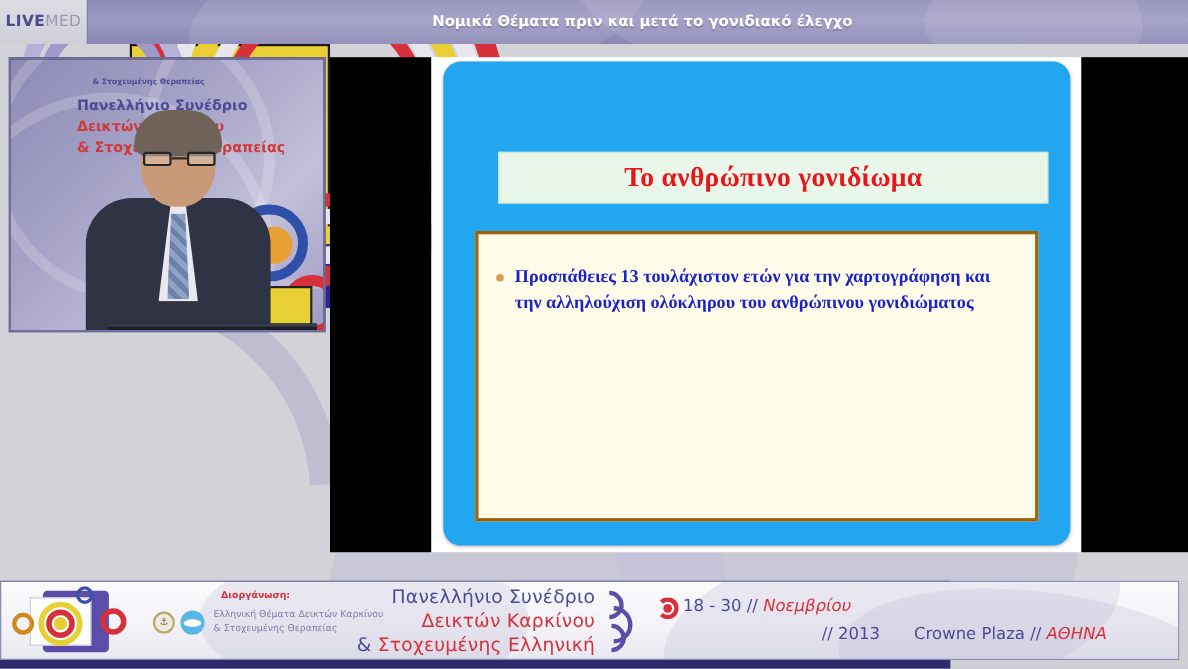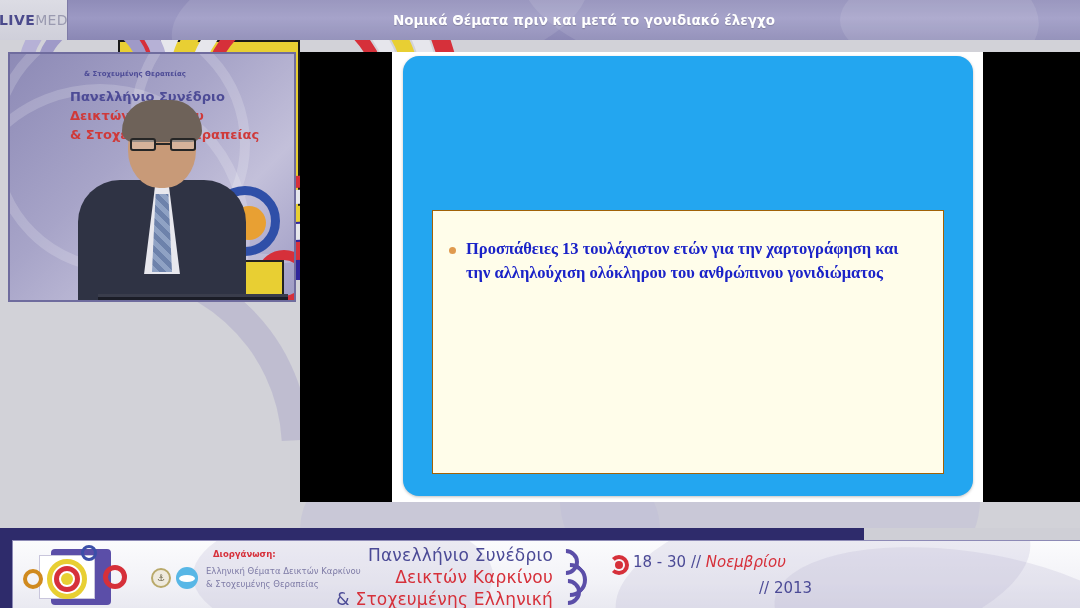--- a/index.html
+++ b/index.html
@@ -18,21 +18,21 @@
   }
   #header-bar .hdr-swoosh{
     position:absolute; border-radius:50%;
     background:rgba(255,255,255,0.10);
   }
   .hdr-swoosh.s1{ left:170px; top:-70px; width:420px; height:160px; transform:rotate(-8deg); }
   .hdr-swoosh.s2{ left:520px; top:-95px; width:520px; height:190px; transform:rotate(6deg); }
   .hdr-swoosh.s3{ left:840px; top:-40px; width:300px; height:120px; }
 
   #livemed-logo{
-    position:absolute; left:0; top:0; width:68px; height:40px;
+    position:absolute; left:0; top:0; width:80px; height:40px;
     background:linear-gradient(180deg,#dcdce4 0%,#cfcfda 100%);
     border-right:1px solid #7e7ba6;
     display:flex; align-items:center; justify-content:center;
     letter-spacing:.4px;
   }
   #livemed-logo .live{ font-weight:bold; font-size:14px; color:#4b4a8c; }
   #livemed-logo .med { font-weight:normal; font-size:14px; color:#9a9ab0; }
 
   #header-title{
     position:absolute; left:88px; top:0; width:992px; height:40px;
@@ -140,37 +140,37 @@
     position:absolute; left:50px; top:82px; width:500px; height:47px;
     background:#e9f7ea; border:1px solid #d2e6d2;
     display:flex; align-items:center; justify-content:center;
   }
   #slide-title{
     font-family:"Liberation Serif","DejaVu Serif",serif;
     color:#e8161b; font-size:25px; font-weight:bold; letter-spacing:.3px;
   }
   #slide-body-box{
     position:absolute; left:29px; top:154px; width:512px; height:264px;
-    background:#fffdea; border:1px solid #a16207;
+    background:#fffdea; border:3px solid #a16207;
     padding:26px 18px 0 12px;
   }
   .bullet-row{ display:flex; align-items:flex-start; margin-bottom:34px; }
   .bullet-dot{
     flex:0 0 auto; width:7px; height:7px; border-radius:50%;
     background:#e09a4e; margin:10px 10px 0 4px;
   }
   .bullet-text{
     font-family:"Liberation Serif","DejaVu Serif",serif;
     color:#1b23c8; font-size:16.5px; font-weight:bold; line-height:1.45;
   }
 
   
   #footer{
     position:absolute; left:0; top:528px; width:864px; height:80px;
-    background:#2e2b6b; padding:12px;
+    background:#2e2b6b; padding:0;
   }
   #footer-inner{
     position:relative; width:1072px; height:72px; overflow:hidden;
     background:linear-gradient(180deg,#fbfbfd 0%,#f2f2f7 60%,#e8e8f0 100%);
     border:1px solid #8d8ab6;
   }
   .ft-swoosh{ position:absolute; border-radius:50%; background:rgba(176,173,206,0.22); }
   .ft-swoosh.f1{ left:600px; top:-50px;  width:420px; height:170px; transform:rotate(-10deg); }
   .ft-swoosh.f2{ left:760px; top:10px;   width:380px; height:150px; transform:rotate(8deg); }
   .ft-swoosh.f3{ left:180px; top:-30px;  width:300px; height:130px; }
@@ -294,20 +294,23 @@
       <div id="podium"></div>
     </div>
 
   </div>
 
   <div id="slide-white"></div>
   <div id="letterbox-left"></div>
   <div id="letterbox-right"></div>
 
   <div id="slide">
+    <div id="slide-title-box">
+      <div id="slide-title">Το ανθρώπινο γονιδίωμα</div>
+    </div>
     <div id="slide-body-box">
       <div class="bullet-row">
         <div class="bullet-dot"></div>
         <div class="bullet-text">Προσπάθειες 13 τουλάχιστον ετών για την χαρτογράφηση και την αλληλούχιση ολόκληρου του ανθρώπινου γονιδιώματος</div>
       </div>
     </div>
   </div>
 </div>
 
 <div id="footer">
@@ -357,14 +360,17 @@
     <div id="date-block">
       <div id="date-icon"></div>
       <div id="date-line1">
         <span class="c-blue">18 - 30 </span><span class="c-blue">// </span><span class="c-red">Νοεμβρίου</span>
       </div>
       <div id="date-line2">
         <span class="c-blue">// </span><span class="c-blue">2013</span>
       </div>
     </div>
 
+    <div id="venue-block">
+      <span class="c-blue">Crowne Plaza </span><span class="c-blue">// </span><span class="c-red">ΑΘΗΝΑ</span>
+    </div>
   </div>
 </div>
 
 </body></html>

